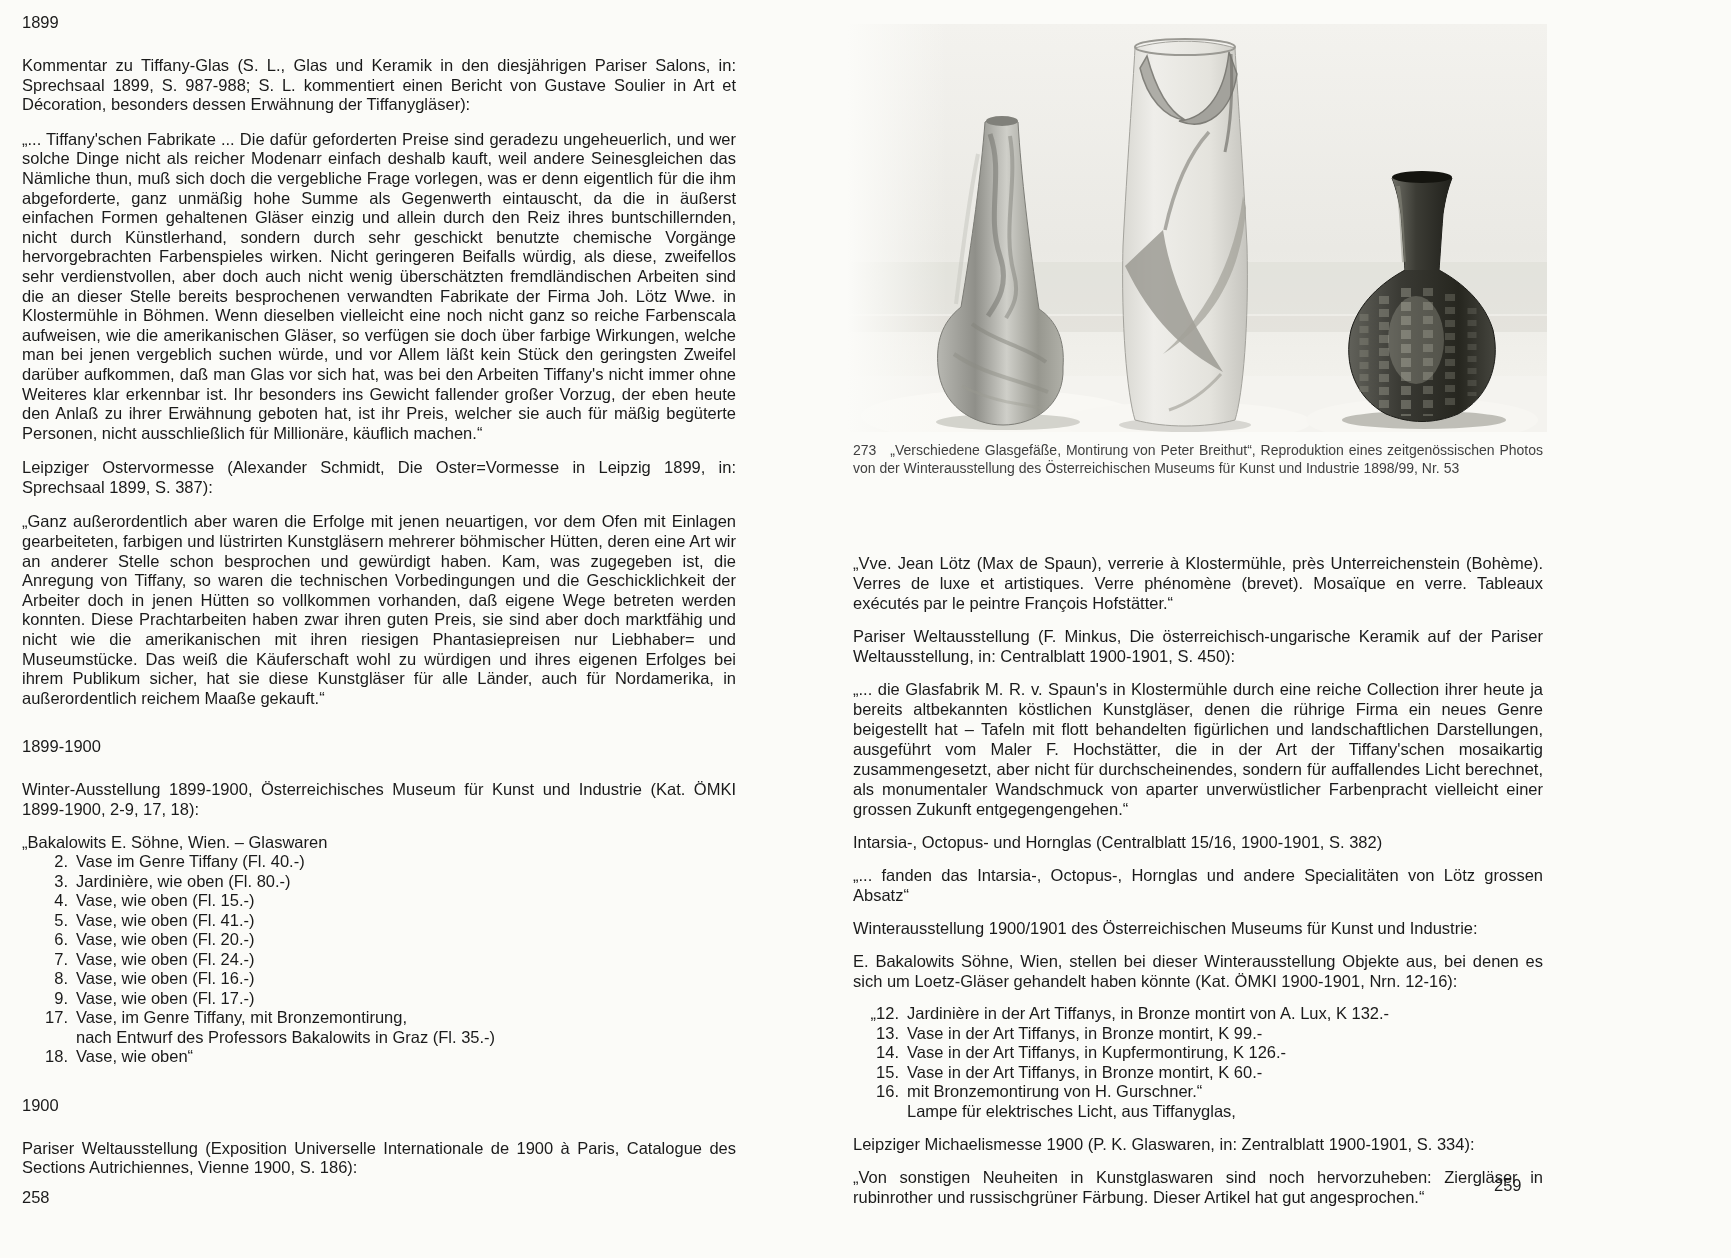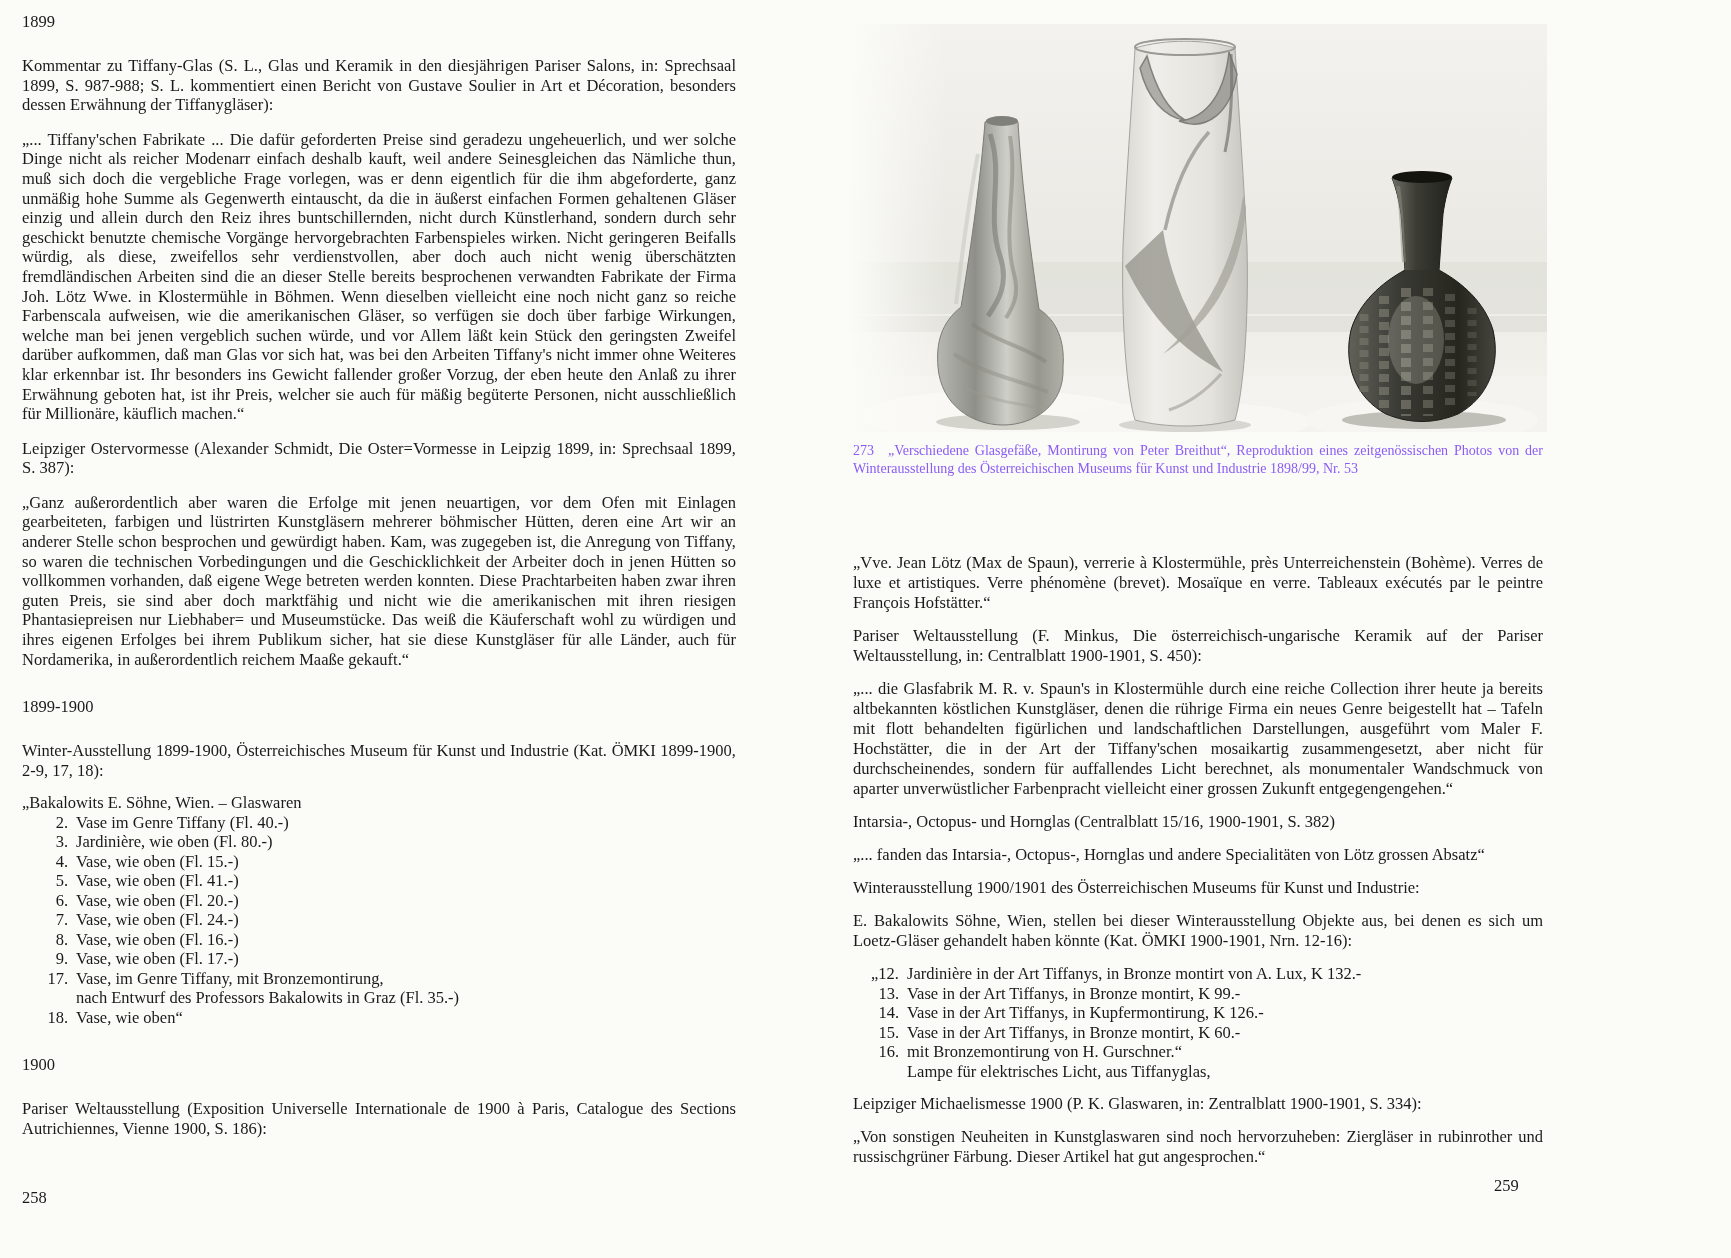--- a/index.html
+++ b/index.html
@@ -3,42 +3,42 @@
 <meta charset="utf-8">
 <style>
   html,body{margin:0;padding:0;}
   body{
     width:1731px;height:1258px;overflow:hidden;
     background:#fbfbf8;
     font-family:"Liberation Sans","DejaVu Sans",sans-serif;
     color:#1a1a1a;
     -webkit-font-smoothing:antialiased;
   }
-  .sheet{position:relative;width:1731px;height:1258px;font-family:Liberation Serif, serif;}
+  .sheet{position:relative;width:1731px;height:1258px;}
   .col{position:absolute;}
   .col-left{left:22px;top:12px;width:714px;}
   .col-right{left:853px;top:24px;width:690px;}
   p{margin:0;font-size:16.5px;line-height:19.6px;text-align:justify;hyphens:manual;}
   .col-right p{line-height:20px;}
   .gap{margin-top:15px;}
   .gap-sm{margin-top:13px;}
   h2.year{font-size:16.5px;font-weight:400;margin:28px 0 0;line-height:20px;}
   h2.year.first{margin-top:0;}
   p.after-year{margin-top:24px;}
   .vlist{margin-top:13px;font-size:16.5px;line-height:19.5px;}
   .vlist-header{text-align:left;}
   .li{display:flex;}
   .li .num{flex:0 0 46px;text-align:right;padding-right:8px;white-space:pre;}
   .li .txt{flex:1;}
   .pagenum{position:absolute;font-size:16.5px;}
   .pagenum-left{left:22px;top:1188px;}
   .pagenum-right{left:1494px;top:1176px;}
   figure{margin:0;padding:0;}
   .photo-svg{display:block;margin-left:-6px;}
-  .caption{font-size:14px;line-height:17.5px;margin-top:10px;text-align:justify;color:#8b5cf6;}
+  .caption{font-size:14px;line-height:17.5px;margin-top:10px;text-align:justify;color:#404040;}
   .caption .fig-num{display:inline-block;margin-right:14px;}
   .first-after-photo{margin-top:76px;}
 </style>
 </head>
 <body>
 
 <div class="sheet">
 
   <div class="col col-left">
     <h2 class="year first">1899</h2>

